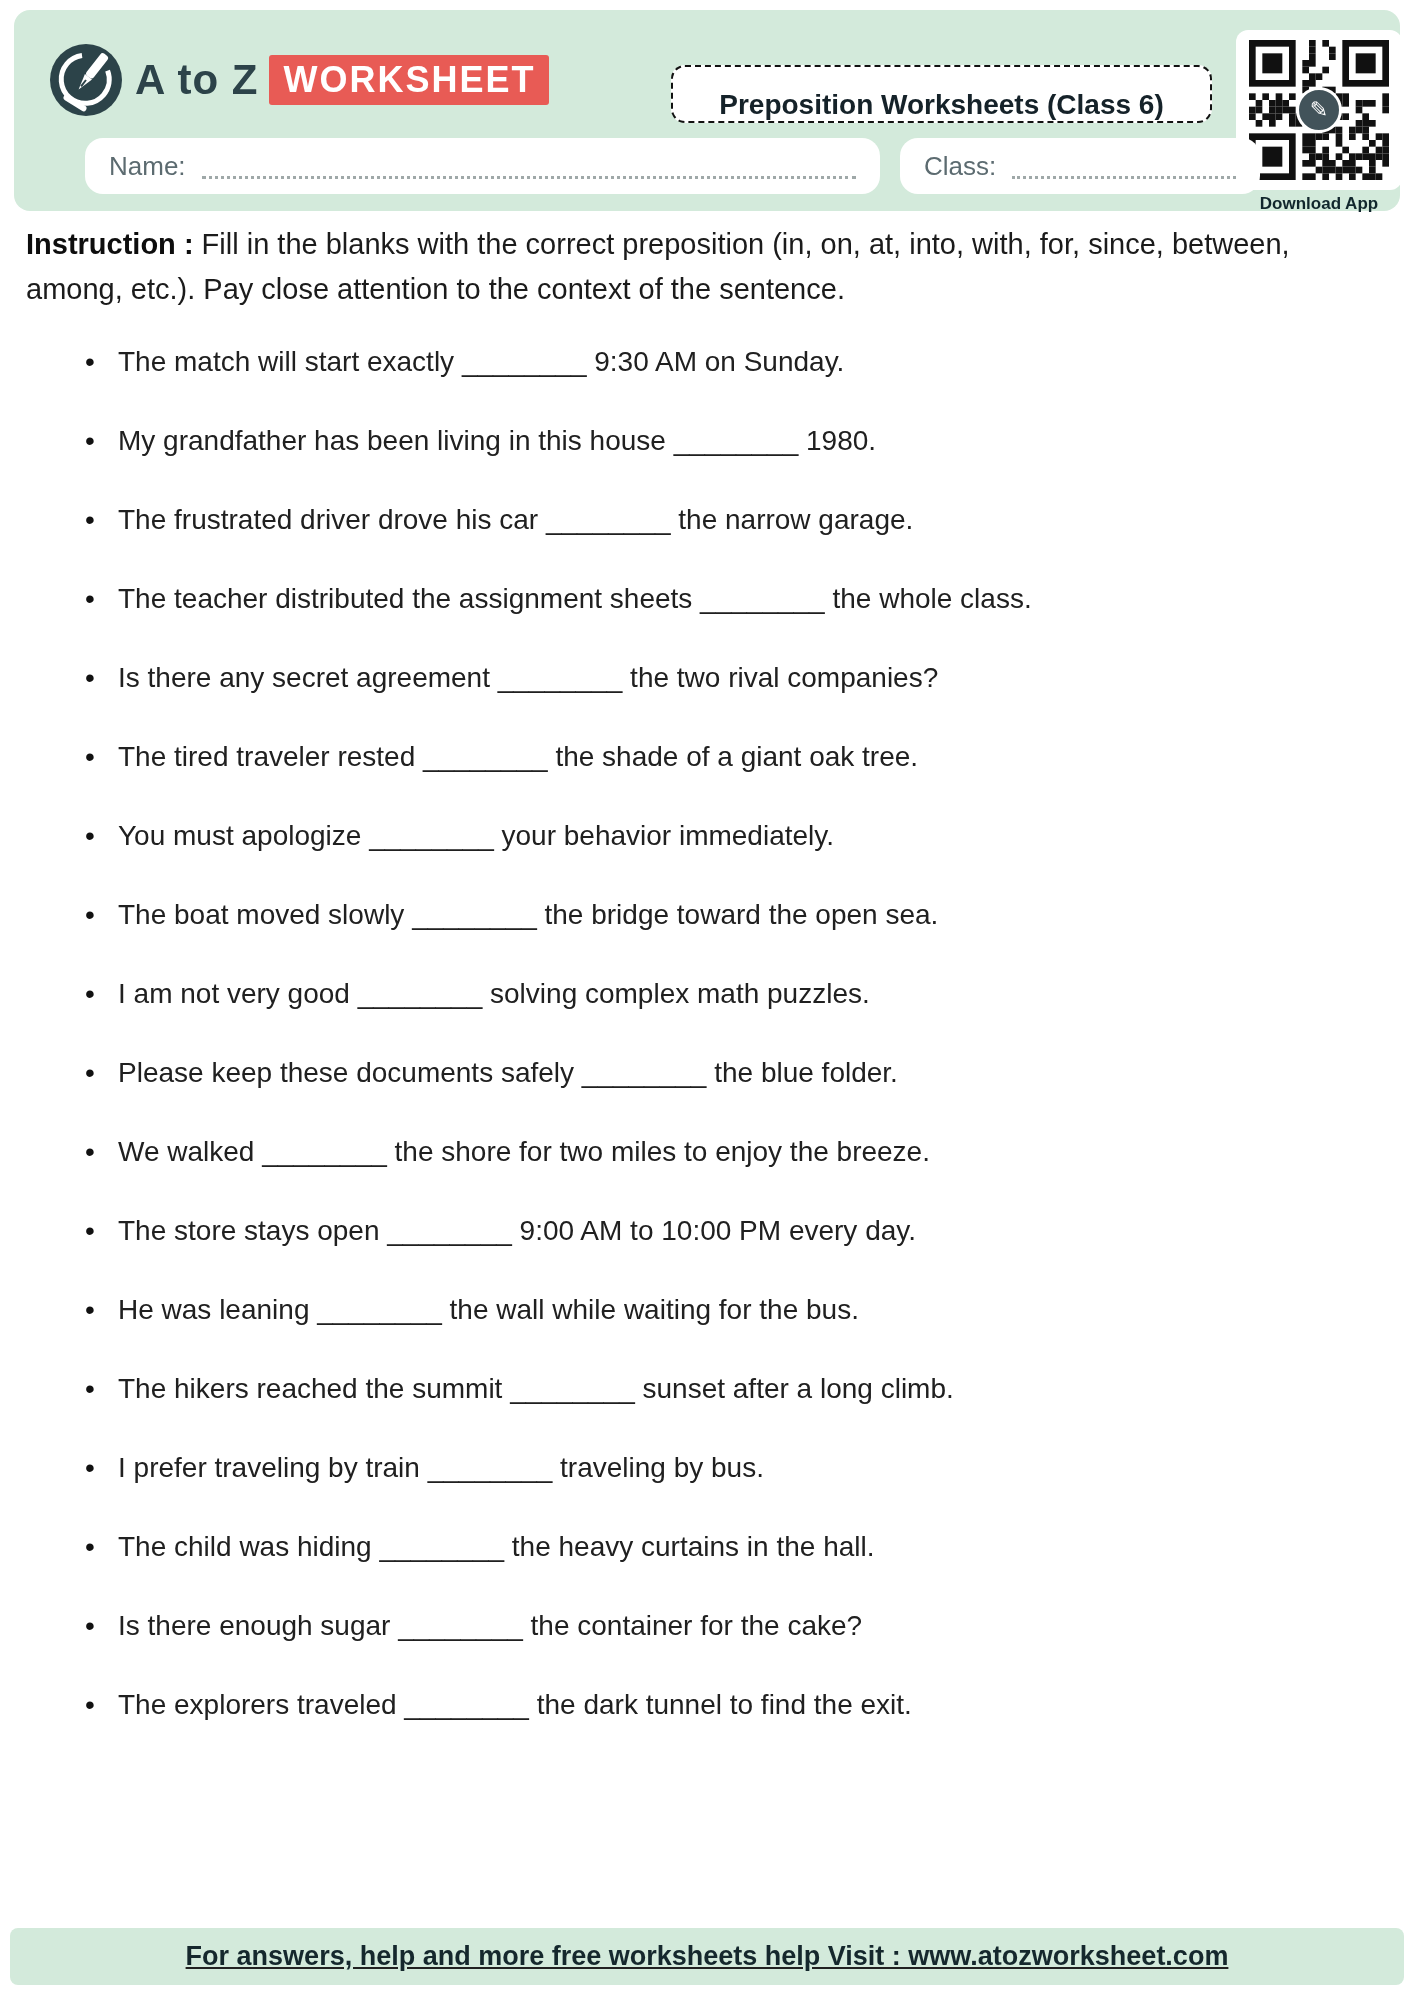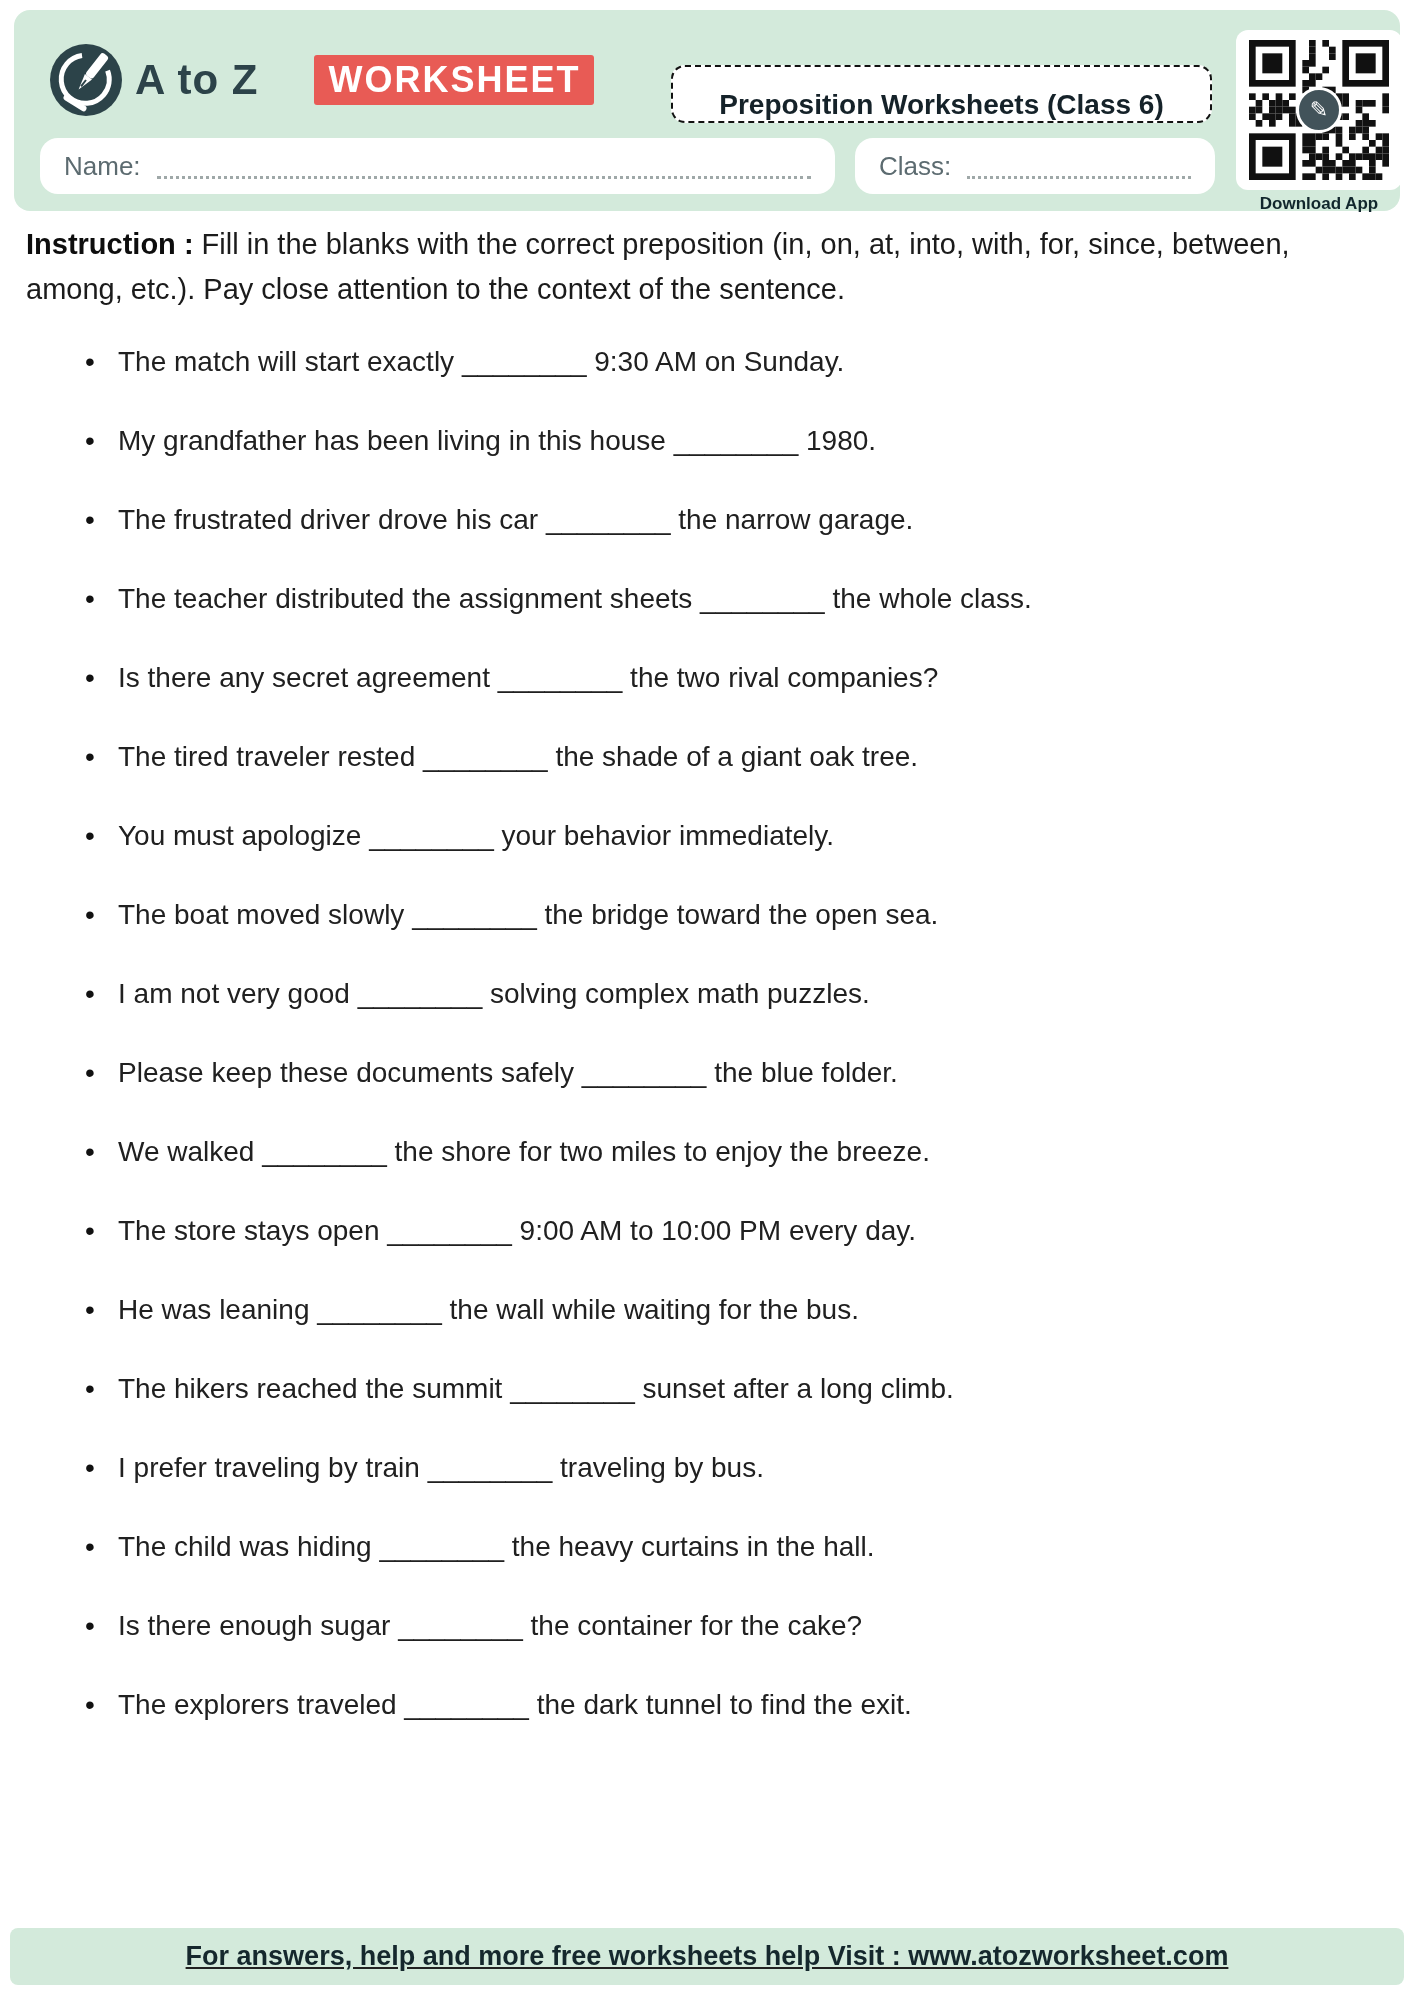--- a/index.html
+++ b/index.html
@@ -14,38 +14,38 @@
   body{font-family:"Liberation Sans", sans-serif;color:var(--text);}
   .page{position:relative;width:1414px;height:2000px;background:#fff;overflow:hidden;margin:0 auto;}
 
   
   .header{position:absolute;left:14px;top:10px;width:1386px;height:201px;
           background:var(--green);border-radius:16px;}
   .brand{position:absolute;left:34px;top:32px;display:flex;align-items:center;gap:11px;}
   .brand-logo{width:76px;height:76px;flex:0 0 auto;}
   .brand-text{font-size:42px;font-weight:700;color:var(--dark);letter-spacing:1px;white-space:nowrap;}
   .brand-badge{display:inline-block;background:var(--red);color:#fff;font-size:36px;font-weight:700;
-               letter-spacing:2px;padding:4px 14px;border-radius:3px;white-space:nowrap;margin-left:45px;}
+               letter-spacing:2px;padding:4px 14px;border-radius:3px;white-space:nowrap;}
   .title-box{position:absolute;left:657px;top:55px;width:541px;height:58px;
              background:#fff;border:2.5px dashed #111;border-radius:14px;
              display:flex;align-items:flex-end;justify-content:center;}
   .title-box span{font-size:28px;font-weight:600;color:#152229;white-space:nowrap;}
 
   .qr-box{position:absolute;left:1222px;top:20px;width:166px;height:160px;
           background:#fff;border-radius:12px;display:flex;align-items:center;justify-content:center;}
   .qr-wrap{position:relative;width:140px;height:140px;}
   .qr-wrap svg{position:absolute;inset:0;}
   .qr-logo{position:absolute;left:50%;top:50%;width:46px;height:46px;margin:-23px 0 0 -23px;
            background:#42535a;border:3px solid #fff;border-radius:50%;
            display:flex;align-items:center;justify-content:center;color:#fff;font-size:22px;}
   .qr-caption{position:absolute;left:1222px;top:184px;width:166px;text-align:center;
               font-size:17px;font-weight:600;color:#11262c;}
 
   .field{position:absolute;top:128px;height:56px;background:#fff;border-radius:18px;
-         display:flex;align-items:center;padding:0 24px;}
+         display:flex;align-items:center;padding:0 24px;margin-left:45px;}
   .field-name{left:26px;width:795px;}
   .field-class{left:841px;width:360px;}
   .field .label{font-size:26px;color:var(--label);margin-right:16px;white-space:nowrap;}
   .field .line{flex:1;height:1px;border-bottom:3px dotted #9fa8a8;margin-top:22px;}
 
   
   .instruction{position:absolute;left:26px;top:222px;width:1368px;
                font-size:29px;line-height:45px;color:#1b1b1b;}
   .instruction b{font-weight:700;color:#0d0d0d;text-align:center;}
 

